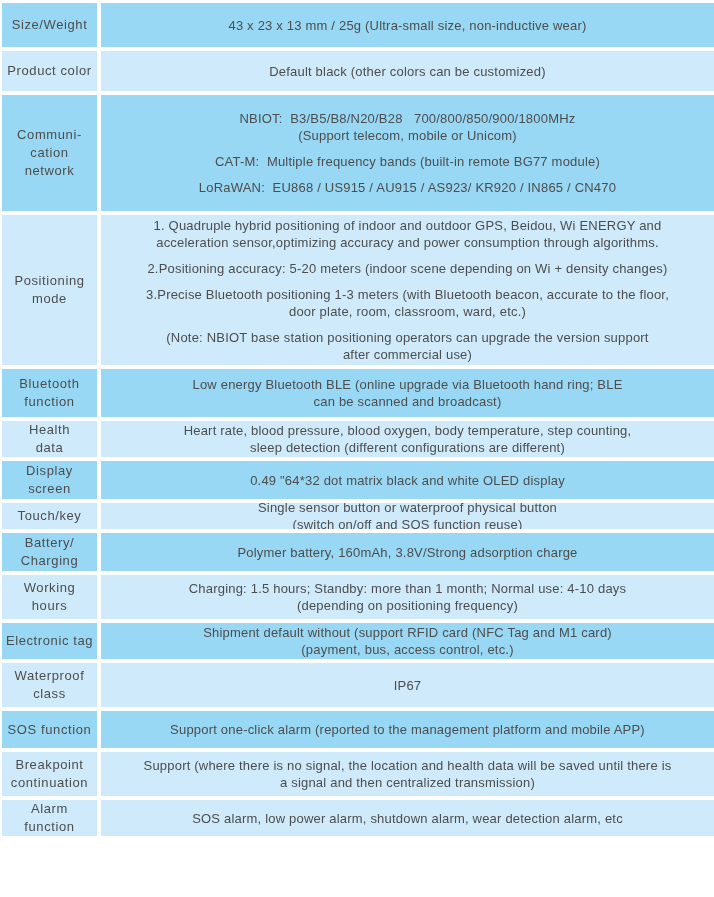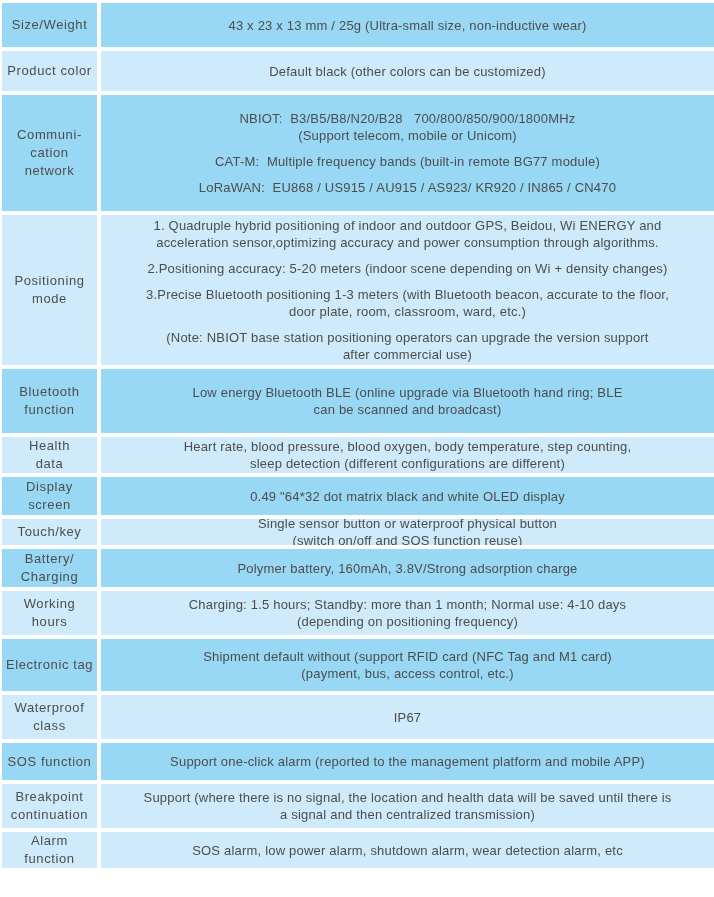--- a/index.html
+++ b/index.html
@@ -56,27 +56,27 @@
     padding: 2px 10px;
   }
   .para { white-space: pre-line; }
   .row.odd  .cell { background: var(--row-odd); }
   .row.even .cell { background: var(--row-even); }
   
   .row:nth-child(1)  { height: 44px; }
   .row:nth-child(2)  { height: 40px; }
   .row:nth-child(3)  { height: 116px; }
   .row:nth-child(4)  { height: 150px; }
-  .row:nth-child(5)  { height: 64px; }
+  .row:nth-child(5)  { height: 48px; }
   .row:nth-child(6)  { height: 36px; }
   .row:nth-child(7)  { height: 38px; }
   .row:nth-child(8)  { height: 26px; }
   .row:nth-child(9)  { height: 38px; }
   .row:nth-child(10) { height: 44px; }
-  .row:nth-child(11) { height: 52px; }
+  .row:nth-child(11) { height: 36px; }
   .row:nth-child(12) { height: 44px; }
   .row:nth-child(13) { height: 37px; }
   .row:nth-child(14) { height: 44px; }
   .row:nth-child(15) { height: 36px; }
   .row:nth-child(16) { height: 40px; }
 </style>
 </head>
 <body>
 
 <div class="spec-table">

